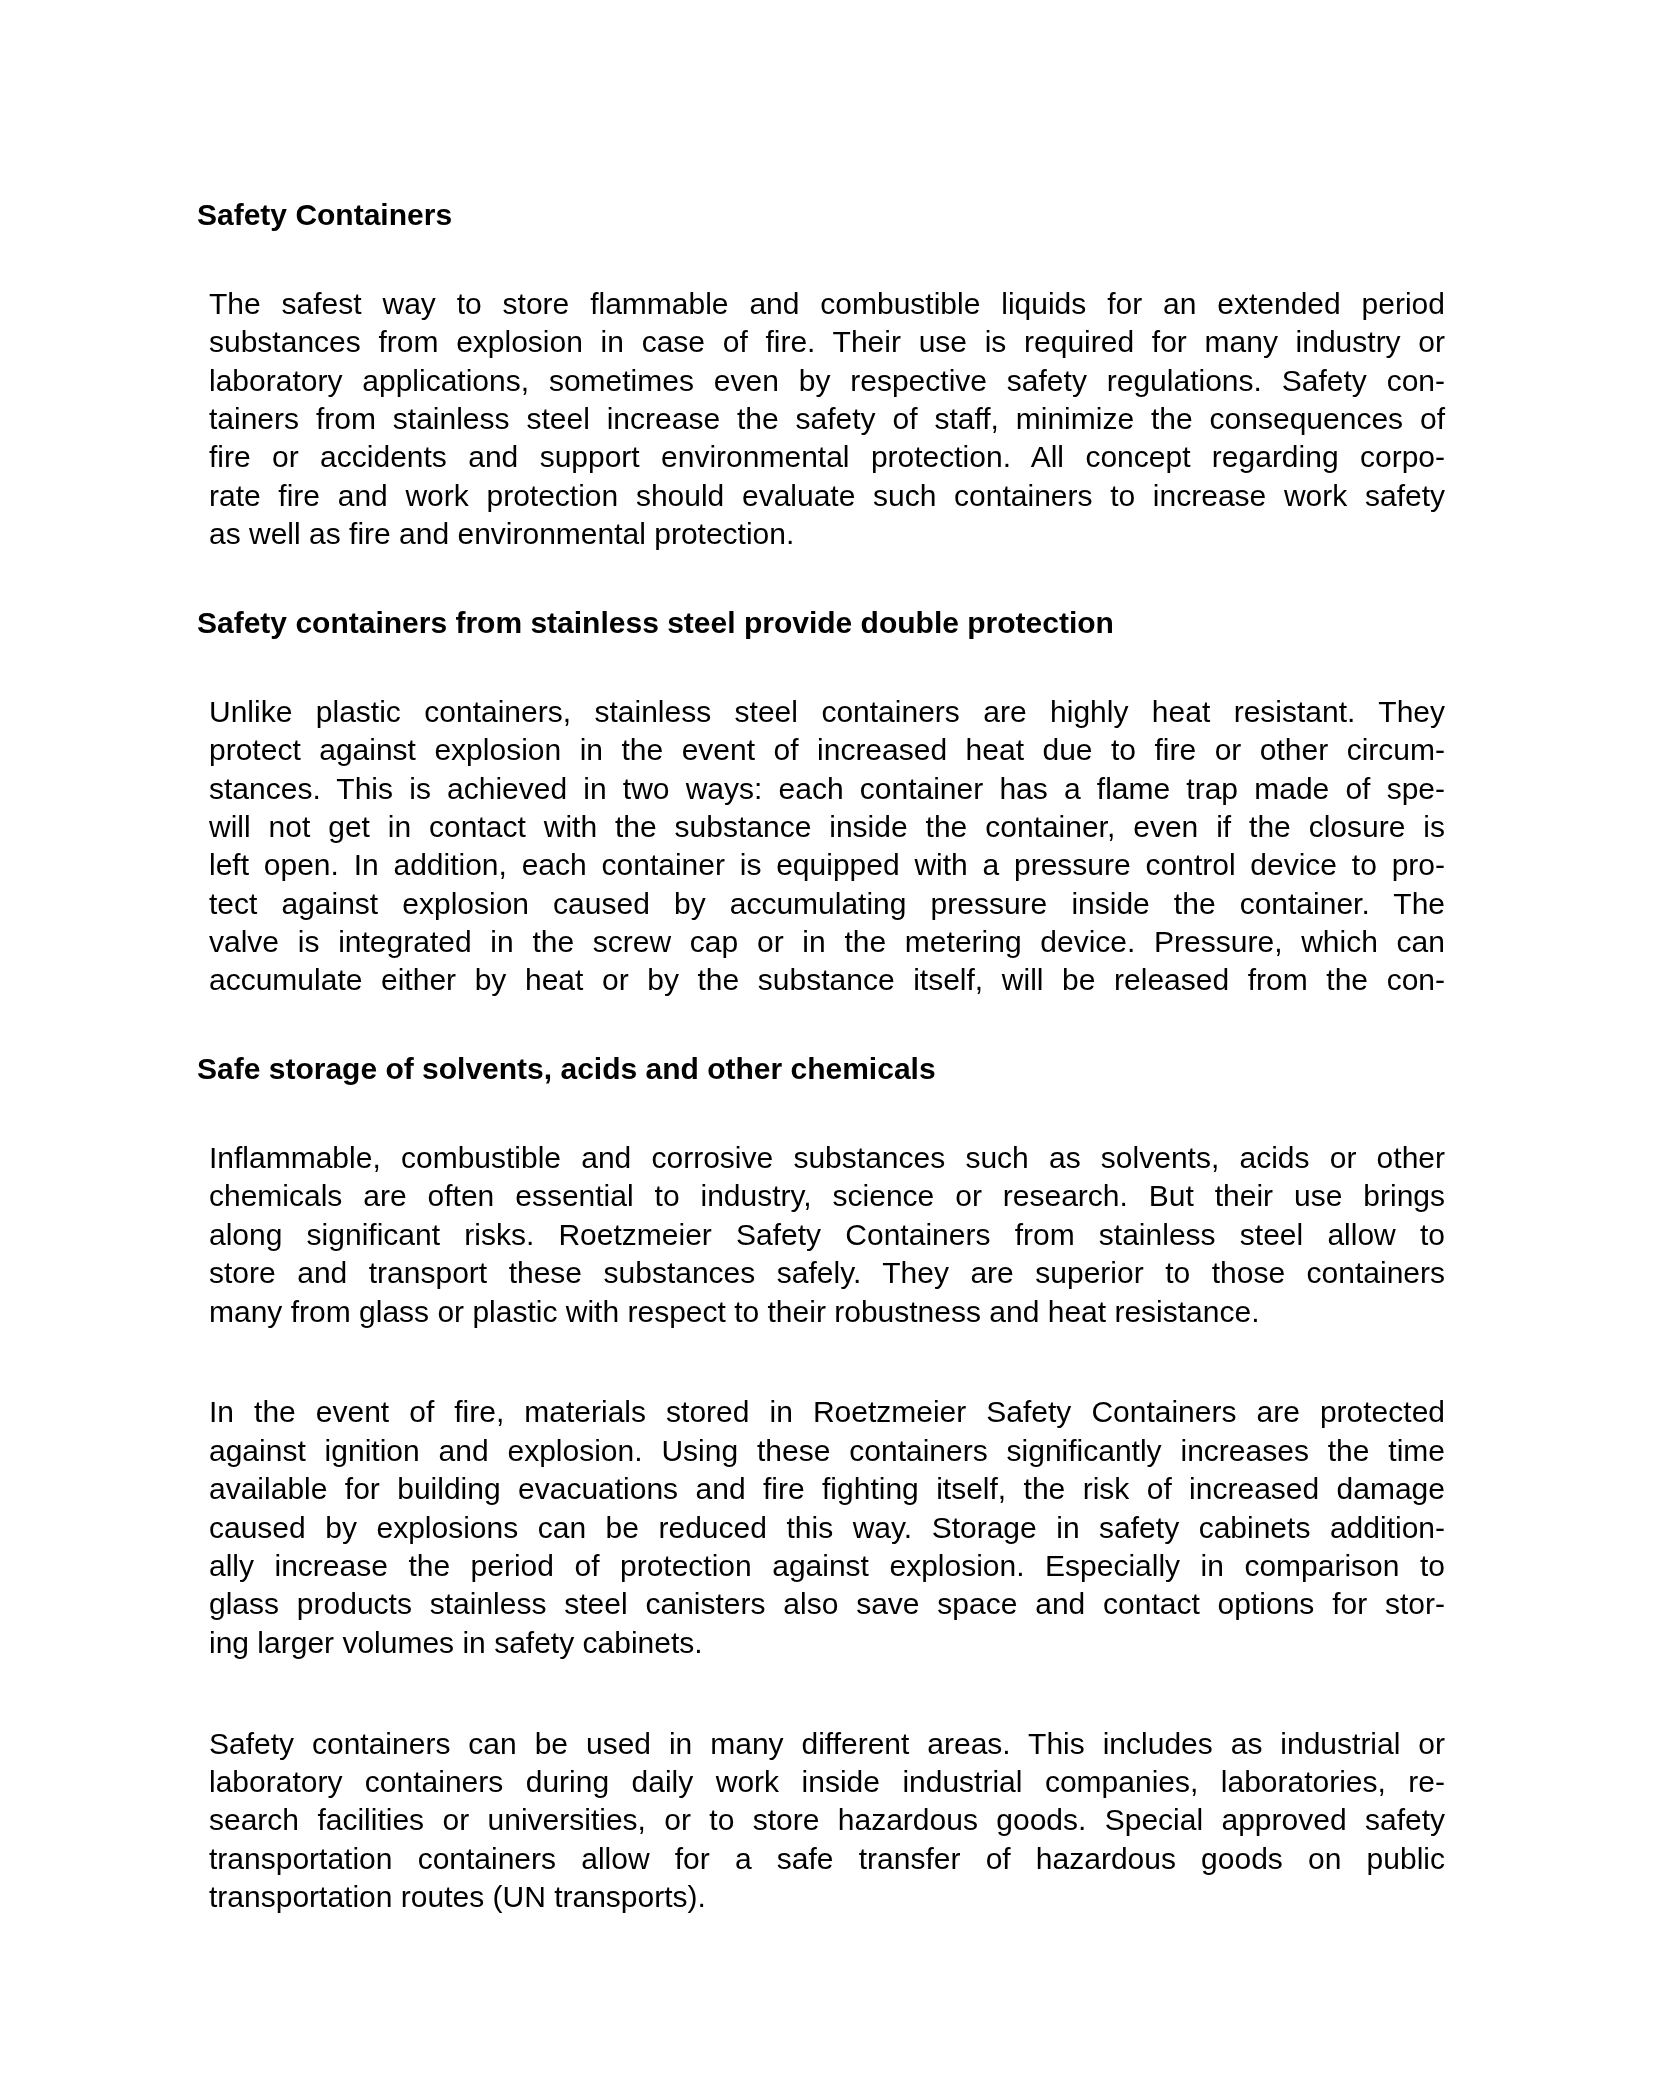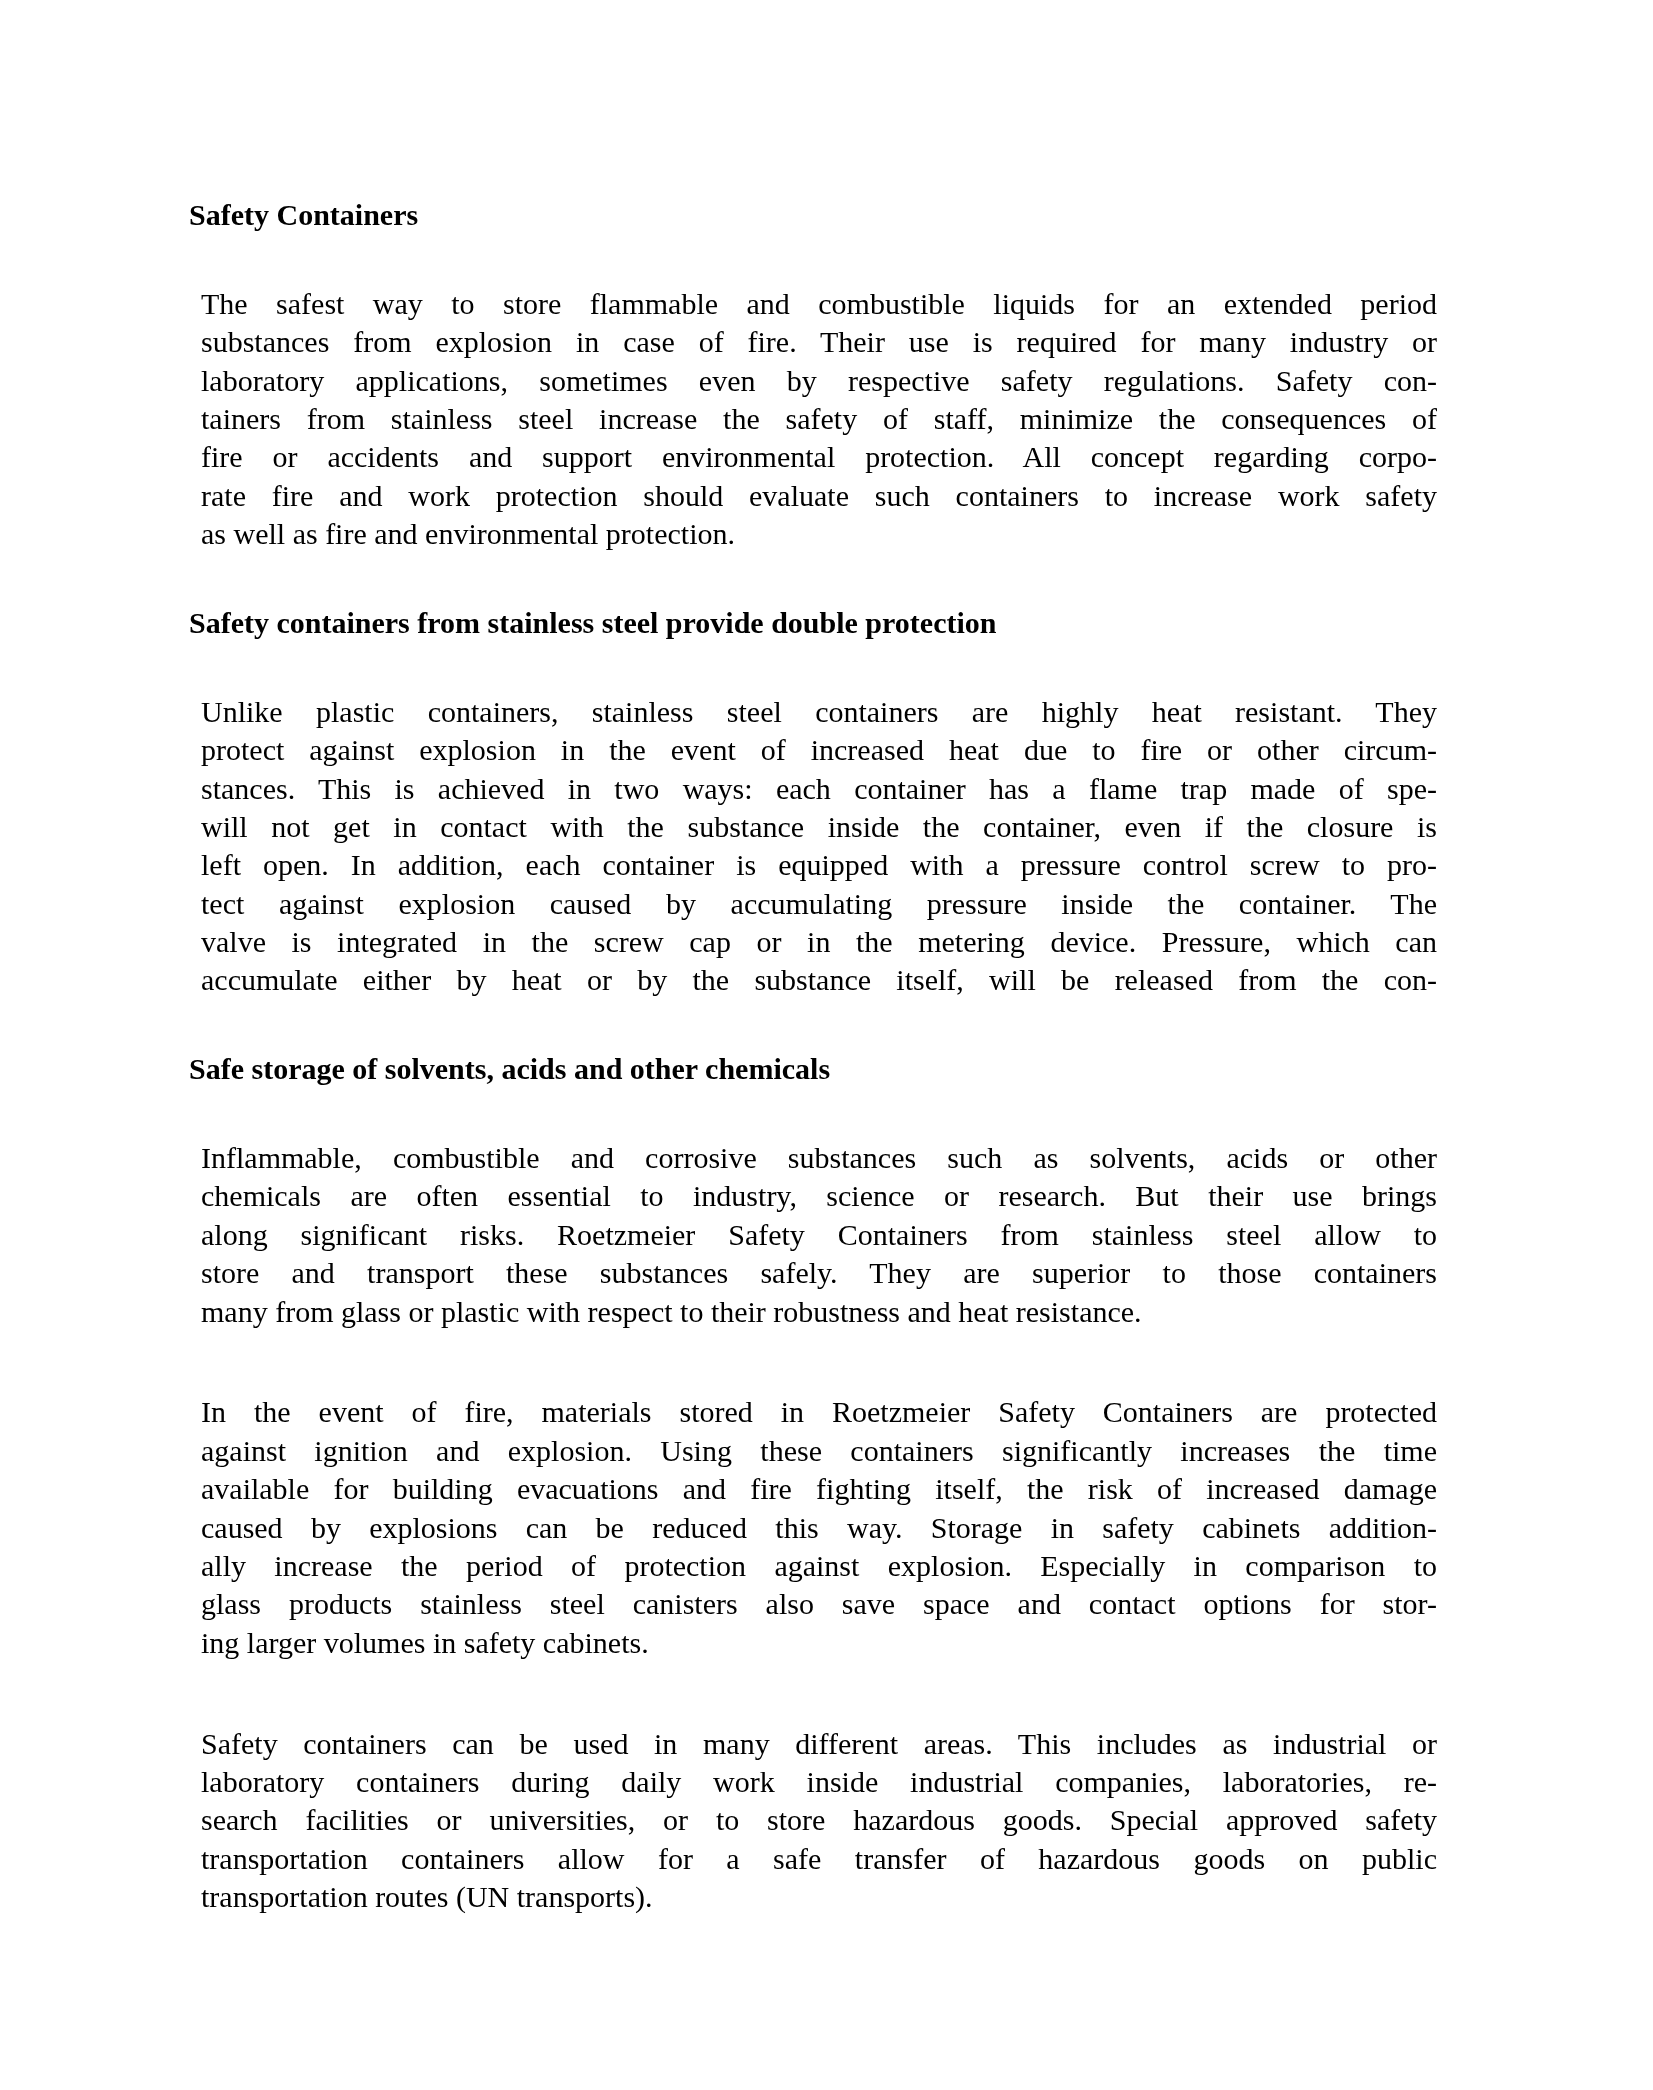--- a/index.html
+++ b/index.html
@@ -10,24 +10,23 @@
     body {
       width: 1653px;
       height: 2090px;
       position: relative;
       overflow: hidden;
       font-family: "Liberation Sans", sans-serif;
       color: #000000;
     }
     .page {
       position: absolute;
-      left: 189px;
+      left: 197px;
       top: 196px;
       width: 1260px;
-      font-family: Liberation Serif, serif;
     }
     .heading {
       font-weight: bold;
       font-size: 30px;
       line-height: 38.4px;
       margin: 0;
       white-space: nowrap;
     }
     .para {
       margin: 12px;
@@ -66,21 +65,21 @@
   </p>
   <div class="gap"></div>
 
   <h2 class="heading">Safety containers from stainless steel provide double protection</h2>
   <div class="gap"></div>
   <p class="para">
     <span class="line">Unlike plastic containers, stainless steel containers are highly heat resistant. They</span>
     <span class="line">protect against explosion in the event of increased heat due to fire or other circum-</span>
     <span class="line">stances. This is achieved in two ways: each container has a flame trap made of spe-</span>
     <span class="line">will not get in contact with the substance inside the container, even if the closure is</span>
-    <span class="line">left open. In addition, each container is equipped with a pressure control screw to pro-</span>
+    <span class="line">left open. In addition, each container is equipped with a pressure control device to pro-</span>
     <span class="line">tect against explosion caused by accumulating pressure inside the container. The</span>
     <span class="line">valve is integrated in the screw cap or in the metering device. Pressure, which can</span>
     <span class="line">accumulate either by heat or by the substance itself, will be released from the con-</span>
   </p>
   <div class="gap"></div>
 
   <h2 class="heading">Safe storage of solvents, acids and other chemicals</h2>
   <div class="gap"></div>
   <p class="para">
     <span class="line">Inflammable, combustible and corrosive substances such as solvents, acids or other</span>

